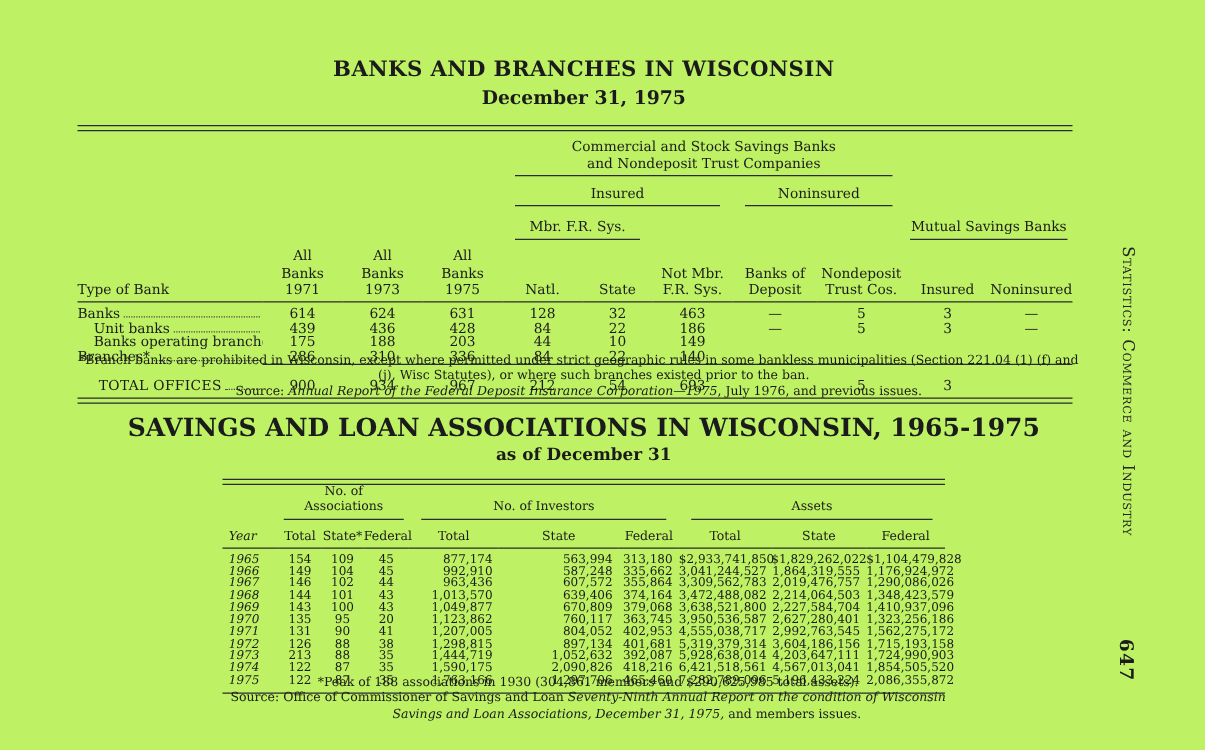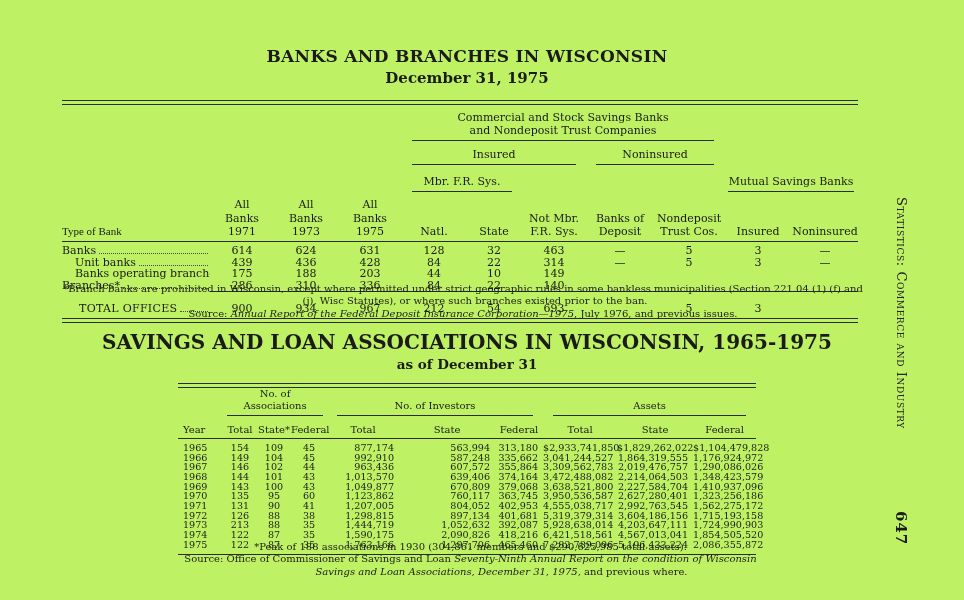--- a/index.html
+++ b/index.html
@@ -16,21 +16,21 @@
   
   .t1-wrap{position:absolute;left:62px;top:100px;width:796px;}
   table{border-collapse:collapse;width:100%;table-layout:fixed;}
   .t1{font-size:11px;}
   .t1 td{padding:0;vertical-align:bottom;}
   .grp{border-bottom:1px solid #2b2b2b;margin:0 10px;padding-bottom:3px;
        text-align:center;white-space:pre-line;line-height:1.2;}
   .grp.tight{margin:0 4px;}
   .hcols td{text-align:center;border-bottom:1.2px solid #2b2b2b;
             padding-bottom:3px;white-space:pre-line;line-height:1.2;}
-  .hcols td.lbl{text-align:left;font-family:Liberation Serif, serif;}
+  .hcols td.lbl{text-align:left;}
   .t1 .drow td{height:11.5px;line-height:11.5px;text-align:center;}
   .t1 td.lbl{text-align:left;}
   .lblx{display:flex;align-items:baseline;overflow:hidden;white-space:nowrap;}
   .leader{flex:1;border-bottom:1.6px dotted #4a4a4a;margin:0 2px 2px 3px;min-width:6px;}
   .ind .lblx{padding-left:13px;}
   .trow td{height:23px;padding-bottom:3px;text-align:center;}
   .trow td.rt{border-top:1.1px solid #2b2b2b;}
   .trow td.lbl{text-align:left;}
   .trow .lblx{padding-left:17px;letter-spacing:.3px;}
   
@@ -39,21 +39,21 @@
   .fn2{left:178px;top:541px;width:585px;}
   .hang{padding-left:24px;text-indent:-24px;}
   .hang2{padding-left:62px;text-indent:-62px;}
   
   .t2-wrap{position:absolute;left:178px;top:383px;width:578px;}
   .t2{font-size:10px;}
   .t2 td{padding:0;vertical-align:bottom;}
   .t2 .hcols2 td{text-align:center;border-bottom:1.1px solid #2b2b2b;padding-bottom:3px;}
   .t2 .hcols2 td.yr{text-align:left;padding-left:5px;}
   .t2 .drow2 td{height:9.7px;line-height:9.7px;font-size:9.6px;}
-  .t2 td.yr{text-align:left;padding-left:5px;}
+  .t2 td.yr{text-align:left;padding-left:5px;font-style:italic;}
   .t2 td.c{text-align:center;margin-top:20px;}
   .t2 td.r{text-align:right;padding-right:5px;}
   .t2-bottom{border-top:1.6px solid #2b2b2b;}
   .gaprow td{height:20px;}
   .gaprow2 td{height:19px;}
   
   .side-label{position:absolute;left:894px;top:197px;writing-mode:vertical-rl;
       font-variant:small-caps;font-size:13px;letter-spacing:.6px;color:#242424;}
   .page-num{position:absolute;left:892px;top:511px;writing-mode:vertical-rl;
       font-size:15px;font-weight:bold;letter-spacing:1px;color:#1b1b1b;}
@@ -158,21 +158,21 @@
               <span class="lblx">
                 <span>Unit banks</span>
                 <span class="leader"></span>
               </span>
             </td>
         <td>439</td>
         <td>436</td>
         <td>428</td>
         <td>84</td>
         <td>22</td>
-        <td>314</td>
+        <td>186</td>
         <td>—</td>
         <td>5</td>
         <td>3</td>
         <td>—</td>
       </tr>
       <tr class="drow ind">
         <td class="lbl">
               <span class="lblx">
                 <span>Banks operating branches*</span>
               </span>
@@ -336,21 +336,21 @@
         <td class="r">670,809</td>
         <td class="r">379,068</td>
         <td class="r">3,638,521,800</td>
         <td class="r">2,227,584,704</td>
         <td class="r">1,410,937,096</td>
       </tr>
       <tr class="drow2">
         <td class="yr">1970</td>
         <td class="c">135</td>
         <td class="c">95</td>
-        <td class="c">60</td>
+        <td class="c">20</td>
         <td class="r">1,123,862</td>
         <td class="r">760,117</td>
         <td class="r">363,745</td>
         <td class="r">3,950,536,587</td>
         <td class="r">2,627,280,401</td>
         <td class="r">1,323,256,186</td>
       </tr>
       <tr class="drow2">
         <td class="yr">1971</td>
         <td class="c">131</td>
@@ -411,19 +411,19 @@
         <td class="r">5,196,433,224</td>
         <td class="r">2,086,355,872</td>
       </tr>
     </tbody>
       </table>
     <div class="t2-bottom" style="margin-top:4px"></div>
   </div>
 
   <div class="fn fn2">
     <div class="hang">*Peak of 188 associations in 1930 (304,861 members and $290,625,985 total assets).</div>
-    <div class="hang2"><span>Source: Office of Commissioner of Savings and Loan </span><i>Seventy-Ninth Annual Report on the condition of Wisconsin Savings and Loan Associations, December 31, 1975,</i><span> and previous where.</span></div>
+    <div class="hang2"><span>Source: Office of Commissioner of Savings and Loan </span><i>Seventy-Ninth Annual Report on the condition of Wisconsin Savings and Loan Associations, December 31, 1975,</i><span> and members issues.</span></div>
   </div>
 
   <div class="side-label">Statistics: Commerce and Industry</div>
   <div class="page-num">647</div>
 
 </div>
 
 </body></html>

